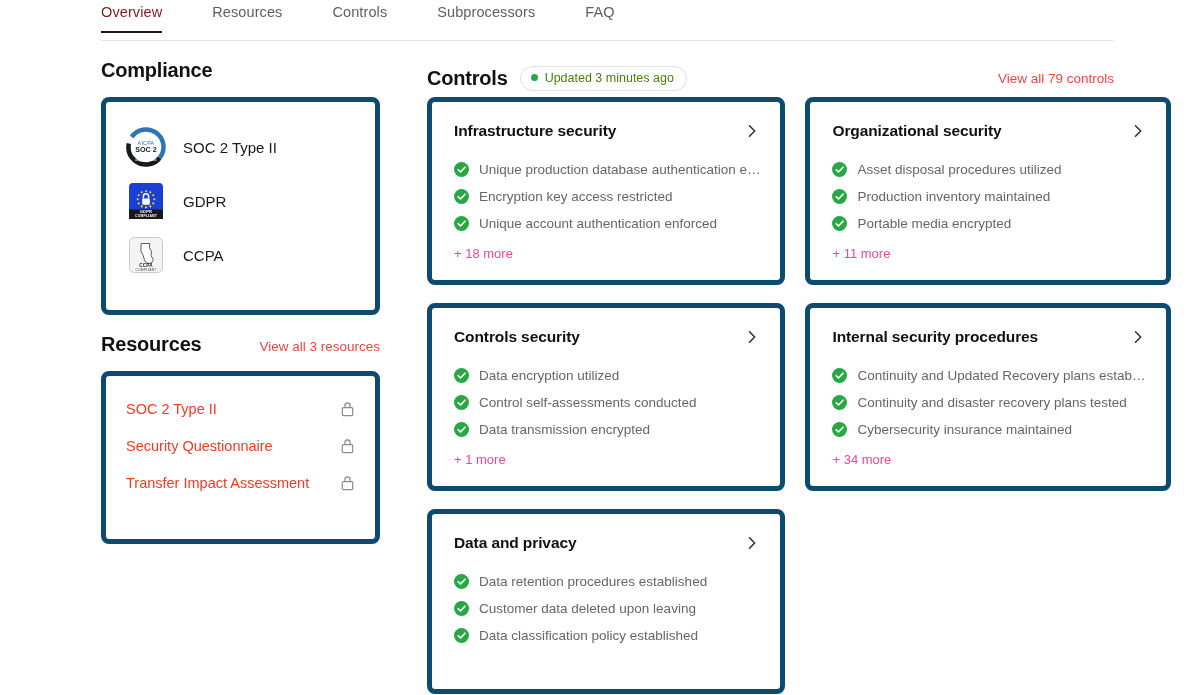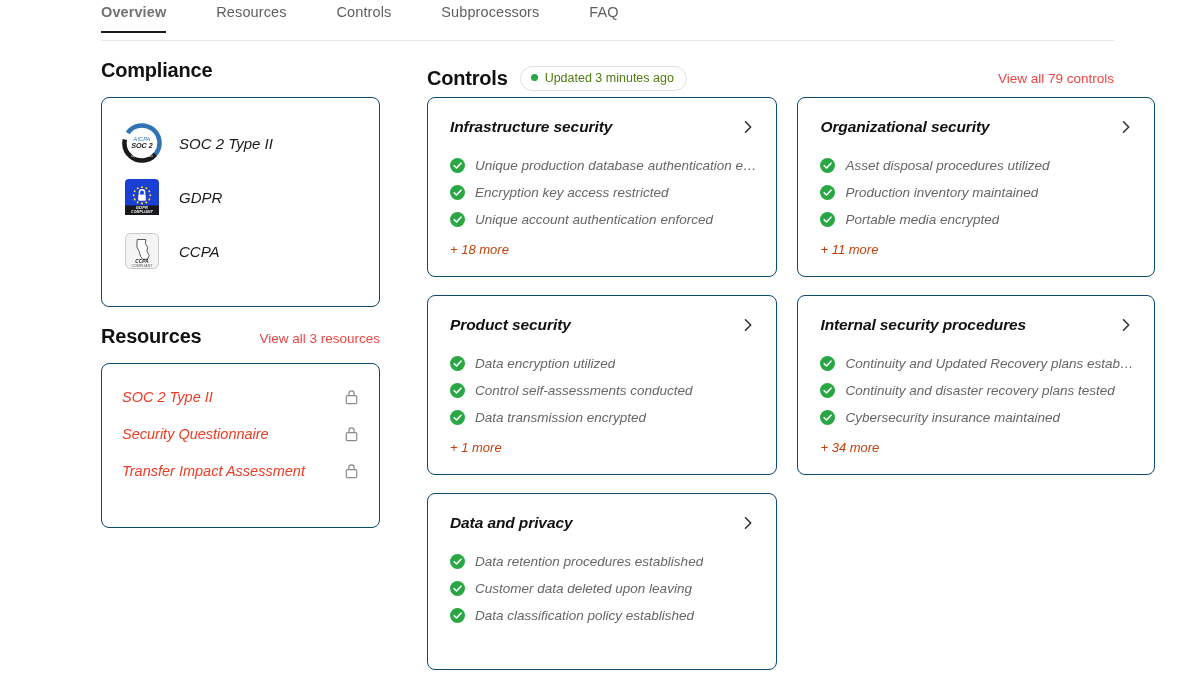--- a/index.html
+++ b/index.html
@@ -34,21 +34,21 @@
     padding: 4px 0 13px 0;
     margin-right: 50px;
     font-size: 14.5px;
     color: #5f5f5f;
     letter-spacing: .1px;
     cursor: pointer;
     white-space: nowrap;
     z-index: 1;
   }
   .tab:last-child { margin-right: 0; }
-  .tab.active { color: #737373; font-weight: 700; }
+  .tab.active { color: #7f1d1d; font-weight: 400; }
   .tab.active::after {
     content: "";
     position: absolute;
     left: 0; right: 0; bottom: 0;
     height: 2px;
     background: #1a1a1a;
   }
 
   
   .page {
@@ -74,24 +74,23 @@
     letter-spacing: -.2px;
   }
   .link-red {
     font-size: 13.5px;
     color: #ef4444;
     cursor: pointer;
     white-space: nowrap;
   }
 
   .card {
-    border: 1px solid #0c4a6e;
+    border: 5px solid #0c4a6e;
     border-radius: 8px;
     background: #ffffff;
-    font-style: italic;
   }
 
   
   .compliance-card { padding: 18px 20px 28px 20px; }
   .comp-row {
     display: flex;
     align-items: center;
     gap: 17px;
     height: 54px;
   }
@@ -166,21 +165,21 @@
   .check-icon { width: 15px; height: 15px; flex: 0 0 15px; }
   .ctrl-item-text {
     font-size: 13.5px;
     color: #666666;
     white-space: nowrap;
     overflow: hidden;
     text-overflow: ellipsis;
   }
   .more-link {
     font-size: 13px;
-    color: #c2410c;
+    color: #ec4899;
     margin-top: 9px;
     cursor: pointer;
     display: inline-block;
   }
   .card-filler { height: 22px; }
 </style>
 </head>
 <body>
 
 <nav class="tabbar">
@@ -377,21 +376,21 @@
                 <circle cx="7.5" cy="7.5" r="7.5" fill="#2aa745"></circle>
                 <path d="M4.2 7.7 L6.5 10 L11 5.2" fill="none" stroke="#fff" stroke-width="1.6" stroke-linecap="round" stroke-linejoin="round"></path>
               </svg></span>
           <span class="ctrl-item-text">Portable media encrypted</span>
         </div>
         <div class="more-link">+ 11 more</div>
       </div>
 
       <div class="card ctrl-card">
         <div class="ctrl-head">
-          <span class="ctrl-title">Product security</span>
+          <span class="ctrl-title">Controls security</span>
           <span class="chev">
             <svg viewBox="0 0 16 16" width="16" height="16" fill="none" stroke="#333333" stroke-width="1.6" stroke-linecap="round" stroke-linejoin="round">
                 <path d="M5.5 2.8 L10.7 8 L5.5 13.2"></path>
               </svg>
           </span>
         </div>
         <div class="ctrl-item">
           <span class="check-icon"><svg viewBox="0 0 15 15" width="15" height="15">
                 <circle cx="7.5" cy="7.5" r="7.5" fill="#2aa745"></circle>
                 <path d="M4.2 7.7 L6.5 10 L11 5.2" fill="none" stroke="#fff" stroke-width="1.6" stroke-linecap="round" stroke-linejoin="round"></path>

